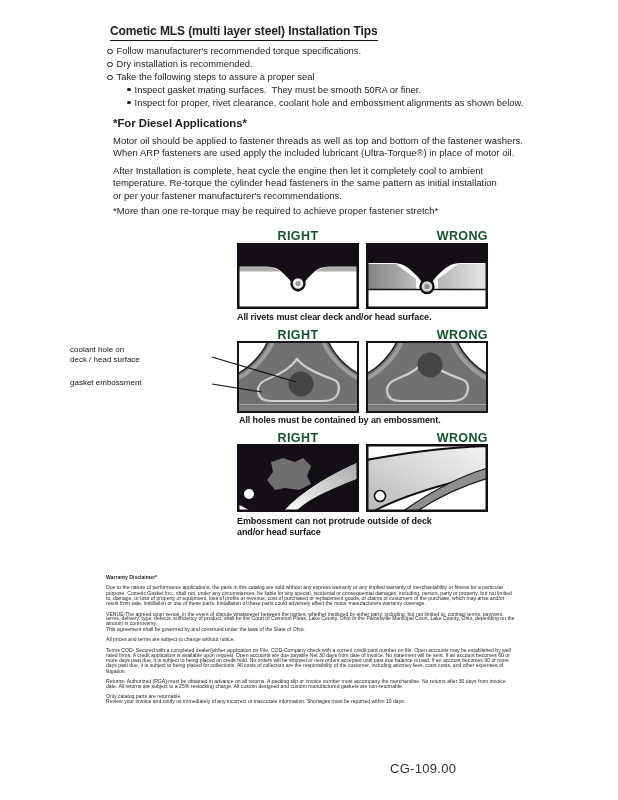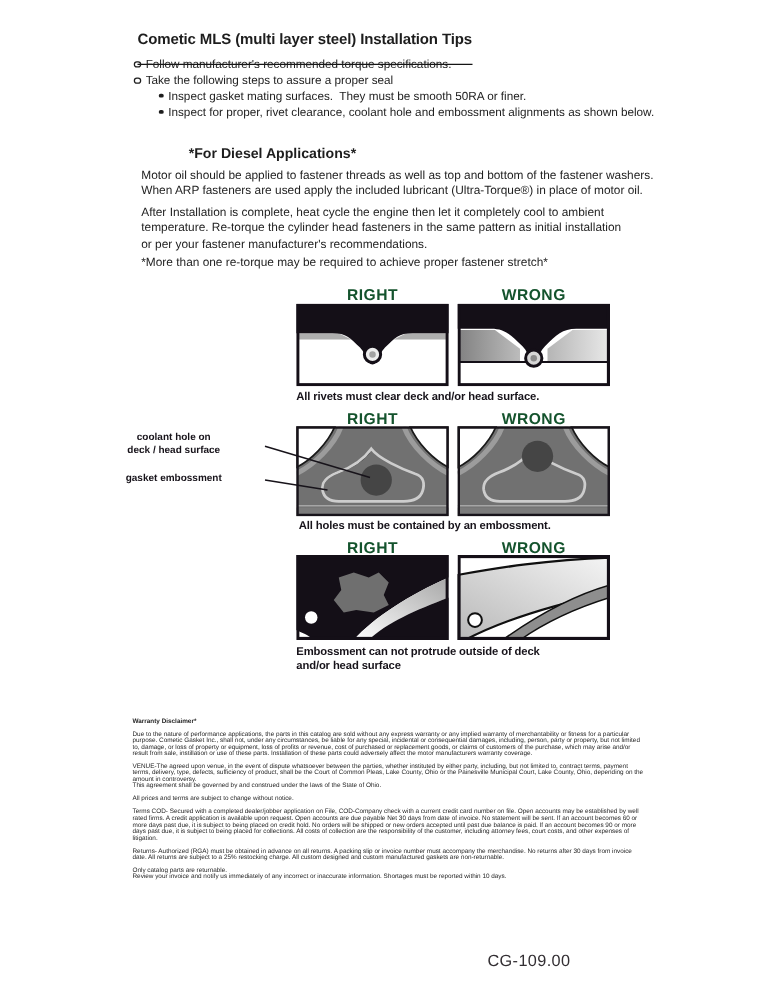--- a/index.html
+++ b/index.html
@@ -2,50 +2,50 @@
 <html><head>
 <meta charset="utf-8">
 <style>
   html,body{margin:0;padding:0;background:#ffffff;}
   .page{position:relative;width:618px;height:800px;background:#ffffff;overflow:hidden;
         font-family:"Liberation Sans","DejaVu Sans",sans-serif;color:#1d1d1d;}
   .abs{position:absolute;}
   .prewrap{white-space:pre-wrap;}
 
   .title{left:110px;top:24px;font-size:12px;font-weight:700;letter-spacing:-0.1px;
-         border-bottom:1.5px solid #141414;padding-bottom:13px;display:inline-block;}
+         border-bottom:1.5px solid #141414;padding-bottom:2px;display:inline-block;}
 
   .bullets{left:107px;top:45px;width:505px;font-size:9.4px;line-height:12.9px;}
   .b-row{display:flex;align-items:flex-start;}
   .b-row.sub{margin-left:20px;}
   .o-mark{width:3.5px;height:3.5px;border:1px solid #1d1d1d;border-radius:50%;
           flex:0 0 auto;margin:3.8px 4px 0 0;}
   .f-mark{width:3.6px;height:3.6px;background:#1d1d1d;border-radius:50%;
           flex:0 0 auto;margin:4px 4px 0 0;}
 
-  .diesel-heading{left:113px;top:117px;font-size:11.3px;font-weight:700;margin-left:38px;}
+  .diesel-heading{left:113px;top:117px;font-size:11.3px;font-weight:700;}
   .para{left:113px;width:505px;font-size:9.5px;line-height:12.4px;}
   .p-oil{top:135px;}
   .p-retorque{top:165px;}
   .p-note{top:205px;}
 
   .lbl{width:122px;text-align:center;font-size:12.5px;font-weight:700;letter-spacing:0.4px;color:#14532d;}
-  .col-l{left:237px;} .col-r{left:366px;}
+  .col-l{left:237px;} .col-r{left:366px;text-align:right;}
   .r1-lbl{top:229px;} .r2-lbl{top:328px;} .r3-lbl{top:431px;}
   .panel{width:122px;}
   .panel svg{display:block;width:100%;height:100%;}
   .r1-panel{top:243px;height:66px;}
   .r2-panel{top:341px;height:72px;}
   .r3-panel{top:444px;height:68px;}
   .caption{font-size:9px;font-weight:700;letter-spacing:-0.1px;color:#17131a;line-height:11px;}
   .cap1{left:237px;top:312px;}
   .cap2{left:239px;top:415px;}
   .cap3{left:237px;top:516px;width:250px;}
 
-  .ann{left:70px;width:138px;text-align:center;font-size:8px;font-weight:700;line-height:9.5px;color:#17131a;}
+  .ann{left:70px;width:138px;text-align:left;font-size:8px;font-weight:400;line-height:9.5px;color:#17131a;}
   .ann-coolant{top:345px;}
   .ann-embossment{top:378px;}
   .leader-svg{left:90px;top:340px;width:220px;height:60px;pointer-events:none;}
 
   .legal{left:106px;top:575px;width:545px;transform:scale(0.75);transform-origin:0 0;
          font-size:6.8px;line-height:6.9px;color:#262626;}
   .legal p{margin:0 0 7px 0;}
   .legal p.tight{margin-bottom:0;}
   .legal .lg-head{font-weight:700;margin-bottom:7px;}
 
@@ -55,20 +55,24 @@
 <body>
 
 <div class="page">
 
   <div class="abs title">Cometic MLS (multi layer steel) Installation Tips</div>
 
   <div class="abs bullets">
     <div class="b-row">
       <span class="o-mark"></span>
       <span class="prewrap">Follow manufacturer's recommended torque specifications.</span>
+    </div>
+    <div class="b-row">
+      <span class="o-mark"></span>
+      <span class="prewrap">Dry installation is recommended.</span>
     </div>
     <div class="b-row">
       <span class="o-mark"></span>
       <span class="prewrap">Take the following steps to assure a proper seal</span>
     </div>
     <div class="b-row sub">
       <span class="f-mark"></span>
       <span class="prewrap">Inspect gasket mating surfaces.  They must be smooth 50RA or finer.</span>
     </div>
     <div class="b-row sub">

